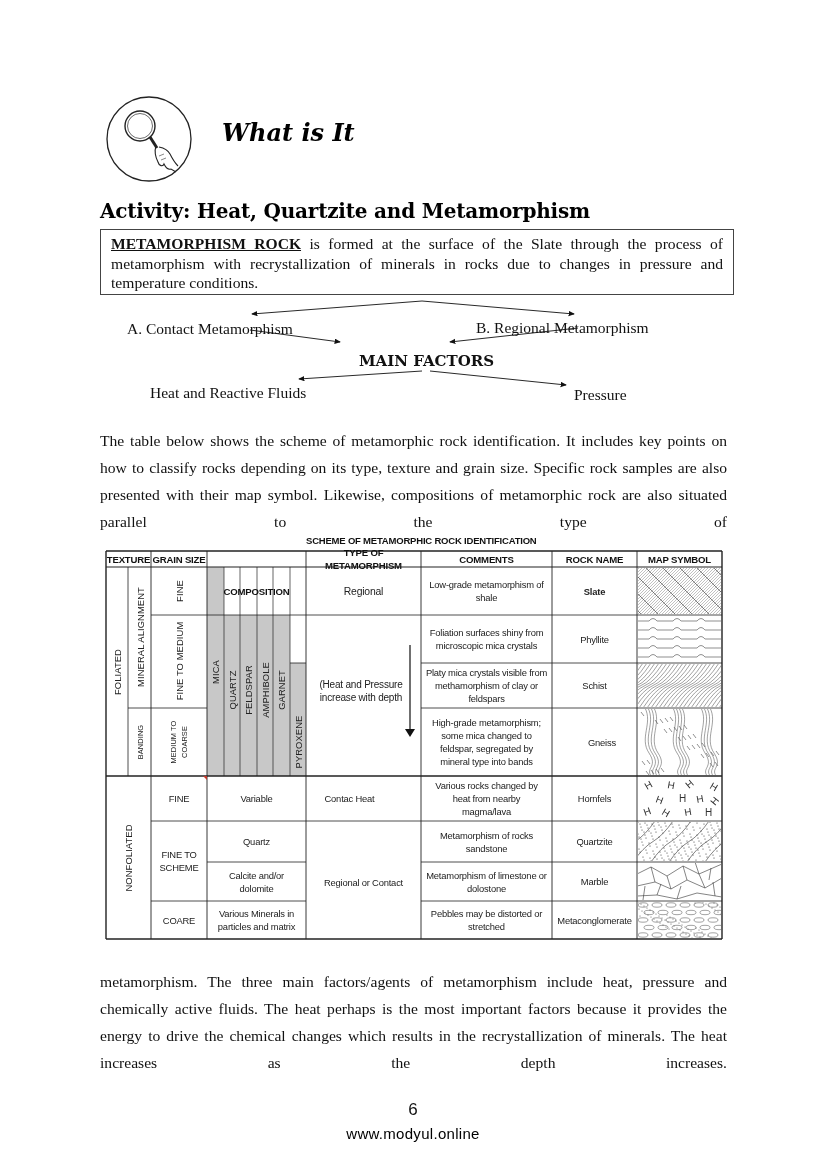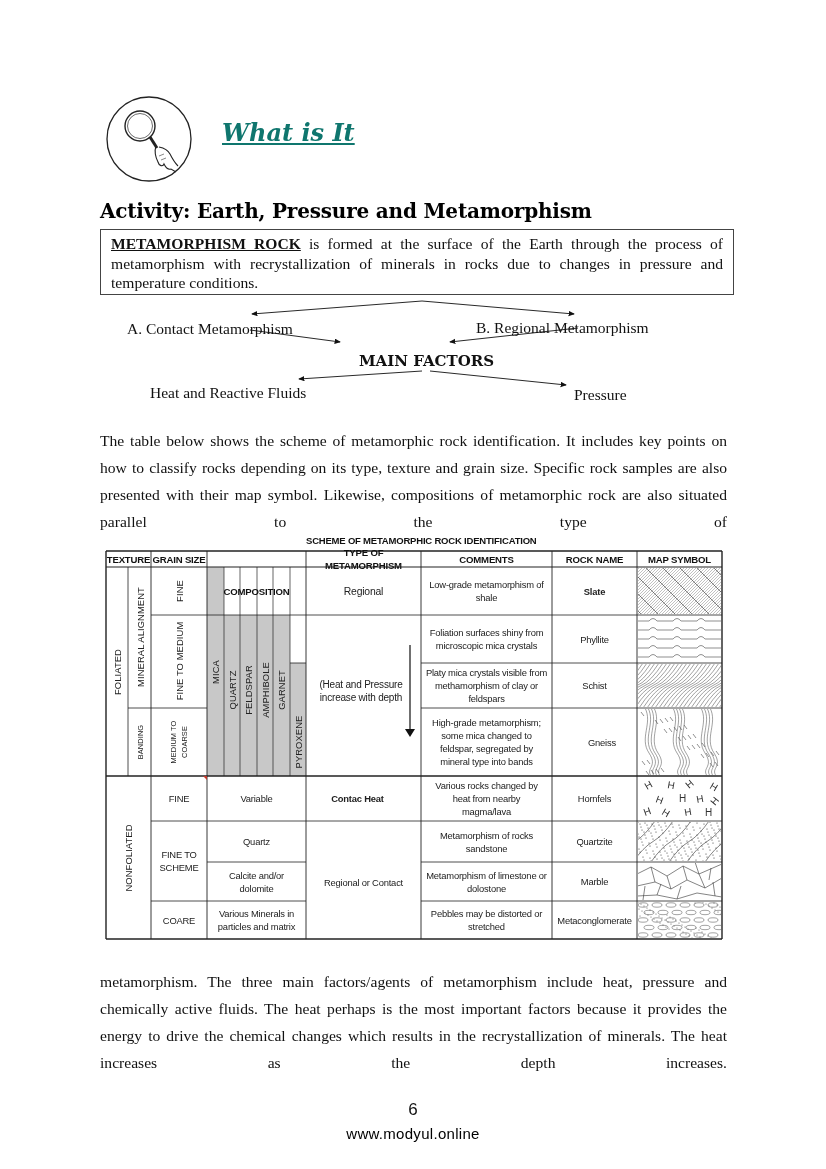--- a/index.html
+++ b/index.html
@@ -1,21 +1,21 @@
 <!DOCTYPE html>
 <html><head>
 <meta charset="utf-8">
 <style>
   html, body { margin:0; padding:0; background:#ffffff; }
   body { width:826px; height:1169px; position:relative; overflow:hidden; font-family:"DejaVu Serif", serif; color:#111; }
   .abs { position:absolute; }
 
   
   .icon-circle { left:106px; top:96px; width:86px; height:86px; }
-  .what-is-it { left:222px; top:118px; font-family:"DejaVu Serif", serif; font-weight:bold; font-style:italic; font-size:24px; color:#0f766e;text-decoration:underline; }
+  .what-is-it { left:222px; top:118px; font-family:"DejaVu Serif", serif; font-weight:bold; font-style:italic; font-size:24px; color:#000000; }
 
   .activity-title { left:100px; top:199px; font-family:"DejaVu Serif", serif; font-weight:bold; font-size:20px; color:#000; letter-spacing:-0.2px; }
 
   .def-box { left:100px; top:229px; width:612px; height:60px; border:1.6px solid #444; padding:4px 10px 0 10px; font-family:"Liberation Serif", serif; font-size:15.6px; line-height:19.5px; text-align:justify; text-align-last:left; }
   .def-box .kw { font-weight:bold; text-decoration:underline; font-family:"Liberation Serif", serif; }
 
   .diagram-svg { left:100px; top:290px; width:640px; height:120px; }
   .dlabel { font-family:"Liberation Serif", serif; font-size:15.5px; color:#111; white-space:nowrap; }
   .dlabel.bold { font-weight:bold; font-size:15px; font-family:"DejaVu Serif", serif; }
 
@@ -45,24 +45,24 @@
     <circle cx="34" cy="30" r="15" fill="none" stroke="#222" stroke-width="1.4"></circle>
     <circle cx="34" cy="30" r="12.5" fill="none" stroke="#444" stroke-width="0.8"></circle>
     <path d="M44 41 L51 52" stroke="#222" stroke-width="3"></path>
     <path d="M50 50 C48 56 50 62 52 66 C53 70 57 71 58 68 C60 72 62 74 65 73 L70 76" fill="none" stroke="#222" stroke-width="1.1"></path>
     <path d="M53 51 C58 52 62 54 64 58 C66 62 68 66 72 70" fill="none" stroke="#222" stroke-width="1.1"></path>
     <path d="M53 60 L58 58 M55 64 L60 62" stroke="#555" stroke-width="0.7"></path>
   </svg>
 </div>
 <div class="abs what-is-it">What is It</div>
 
-<div class="abs activity-title">Activity: Earth, Pressure and Metamorphism</div>
+<div class="abs activity-title">Activity: Heat, Quartzite and Metamorphism</div>
 
 <div class="abs def-box">
-  <span class="kw">METAMORPHISM ROCK</span><span> is formed at the surface of the Earth through the process of metamorphism with recrystallization of minerals in rocks due to changes in pressure and temperature conditions.</span>
+  <span class="kw">METAMORPHISM ROCK</span><span> is formed at the surface of the Slate through the process of metamorphism with recrystallization of minerals in rocks due to changes in pressure and temperature conditions.</span>
 </div>
 
 <div class="abs diagram-svg">
   <svg width="640" height="120" viewBox="0 0 640 120">
     <defs>
       <marker id="ah" markerWidth="8" markerHeight="8" refX="6" refY="3" orient="auto">
         <path d="M0,0 L7,3 L0,6 Z" fill="#111"></path>
       </marker>
     </defs>
     <g>
@@ -648,21 +648,21 @@
 <div class="tcell" style="left:312px;top:676px;width:98px;height:30px;font-size:10px;">(Heat and Pressure increase with depth</div>
 
 <div class="vtext" style="left:128px;top:858px;">NONFOLIATED</div>
 <div class="tcell" style="left:151px;top:776px;width:56px;height:45px;">FINE</div>
 <div class="tcell" style="left:155px;top:821px;width:48px;height:80px;">FINE TO SCHEME</div>
 <div class="tcell" style="left:151px;top:901px;width:56px;height:38px;">COARE</div>
 <div class="tcell" style="left:207px;top:776px;width:99px;height:45px;">Variable</div>
 <div class="tcell" style="left:207px;top:821px;width:99px;height:41px;">Quartz</div>
 <div class="tcell" style="left:215px;top:862px;width:83px;height:39px;">Calcite and/or dolomite</div>
 <div class="tcell" style="left:209px;top:901px;width:95px;height:38px;">Various Minerals in particles and matrix</div>
-<div class="tcell" style="left:308px;top:776px;width:99px;height:45px;font-weight:bold;">Contac Heat</div>
+<div class="tcell" style="left:300px;top:776px;width:99px;height:45px;">Contac Heat</div>
 <div class="tcell" style="left:306px;top:821px;width:115px;height:122px;border-radius:21px;">Regional or Contact</div>
 
 <div class="tcell" style="left:423px;top:567px;width:127px;height:48px;">Low-grade metamorphism of shale</div>
 <div class="tcell" style="left:552px;top:567px;width:85px;height:48px;font-weight:bold;">Slate</div>
 <div class="tcell" style="left:423px;top:615px;width:127px;height:48px;">Foliation surfaces shiny from microscopic mica crystals</div>
 <div class="tcell" style="left:552px;top:615px;width:85px;height:48px;">Phyllite</div>
 <div class="tcell" style="left:423px;top:663px;width:127px;height:45px;">Platy mica crystals visible from methamorphism of clay or feldspars</div>
 <div class="tcell" style="left:552px;top:663px;width:85px;height:45px;">Schist</div>
 <div class="tcell" style="left:427px;top:708px;width:119px;height:68px;">High-grade metamorphism; some mica changed to feldspar, segregated by mineral type into bands</div>
 <div class="tcell" style="left:552px;top:708px;width:100px;height:68px;">Gneiss</div>

